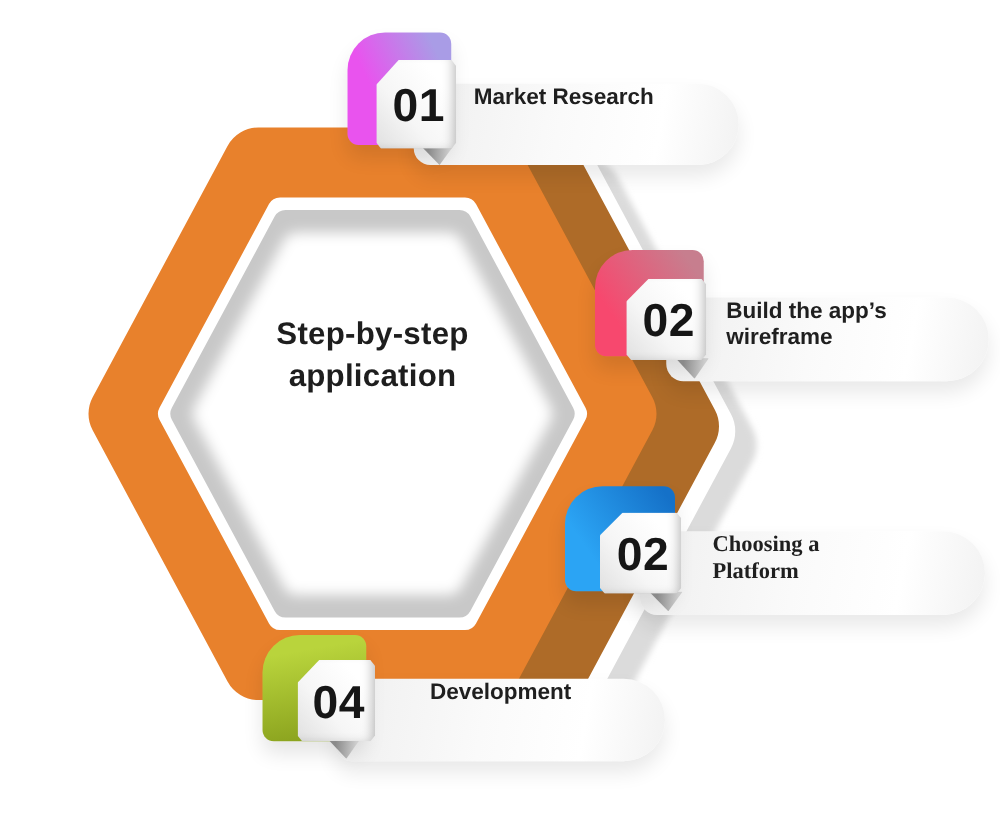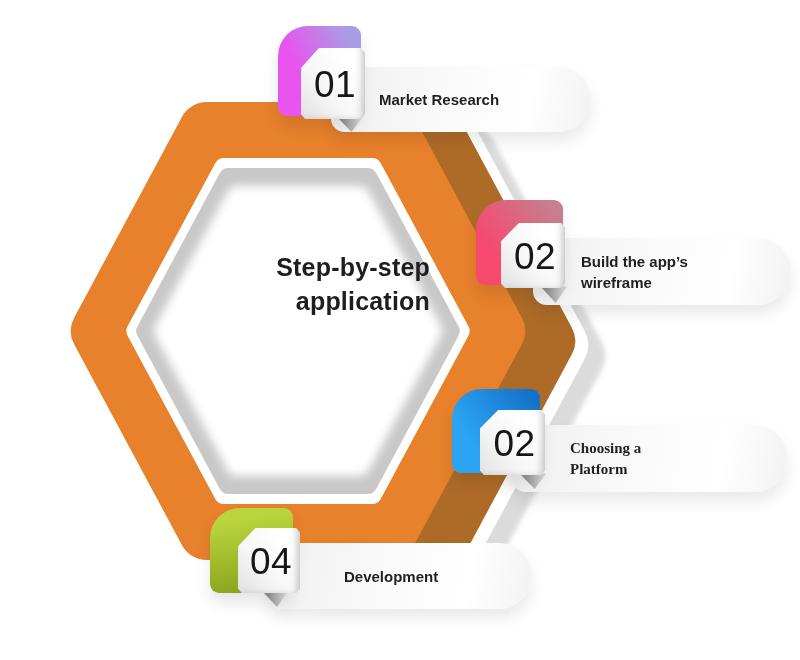--- a/index.html
+++ b/index.html
@@ -21,33 +21,32 @@
     position: absolute;
     left: 166px; top: 250px;
     width: 264px;
     text-align: center;
     font-size: 25px;
     font-weight: 700;
     line-height: 34px;
     color: #1e1e1e;
     letter-spacing: 0.2px;
   }
-  .title span { display: block; text-align: right; }
+  .title span { display: block; }
 
   
   .pill {
     position: absolute;
     border-radius: 14px 34px 34px 14px;
     background: linear-gradient(100deg, #efefef 0%, #fafafa 45%, #ffffff 75%, #f2f2f2 100%);
     box-shadow: 0 9px 16px rgba(0,0,0,0.09);
     display: flex;
-    align-items: center;
     color: #1f1f1f;
     font-weight: 600;
-    font-size: 15px;
+    font-size: 18px;
     line-height: 21px;
   }
   .pill .label { display: block; }
 
   
   .csq {
     position: absolute;
     border-radius: 30px 9px 9px 9px;
     box-shadow: 0 10px 16px rgba(0,0,0,0.10);
   }
@@ -62,21 +61,21 @@
     background: linear-gradient(50deg, #e0e0e0 0%, #f6f6f6 38%, #ffffff 78%);
     box-shadow: inset -7px -2px 9px -5px rgba(0,0,0,0.28);
     clip-path: polygon(28% 0%, 94% 0%, 100% 7%, 100% 93%, 94% 100%, 6% 100%, 0% 93%, 0% 28%);
     display: flex;
     align-items: center;
     justify-content: center;
     filter: drop-shadow(0 7px 8px rgba(0,0,0,0.14));
   }
   .nsq span {
     font-size: 37px;
-    font-weight: 400;
+    font-weight: 700;
     color: #161616;
     letter-spacing: 0.5px;
     transform: translate(2px, 1px);
   }
 
   
   .fold {
     position: absolute;
     background: linear-gradient(95deg, #8a8a8a 25%, #cdcdcd 85%);
     clip-path: polygon(0% 0%, 100% 3%, 58% 100%);

